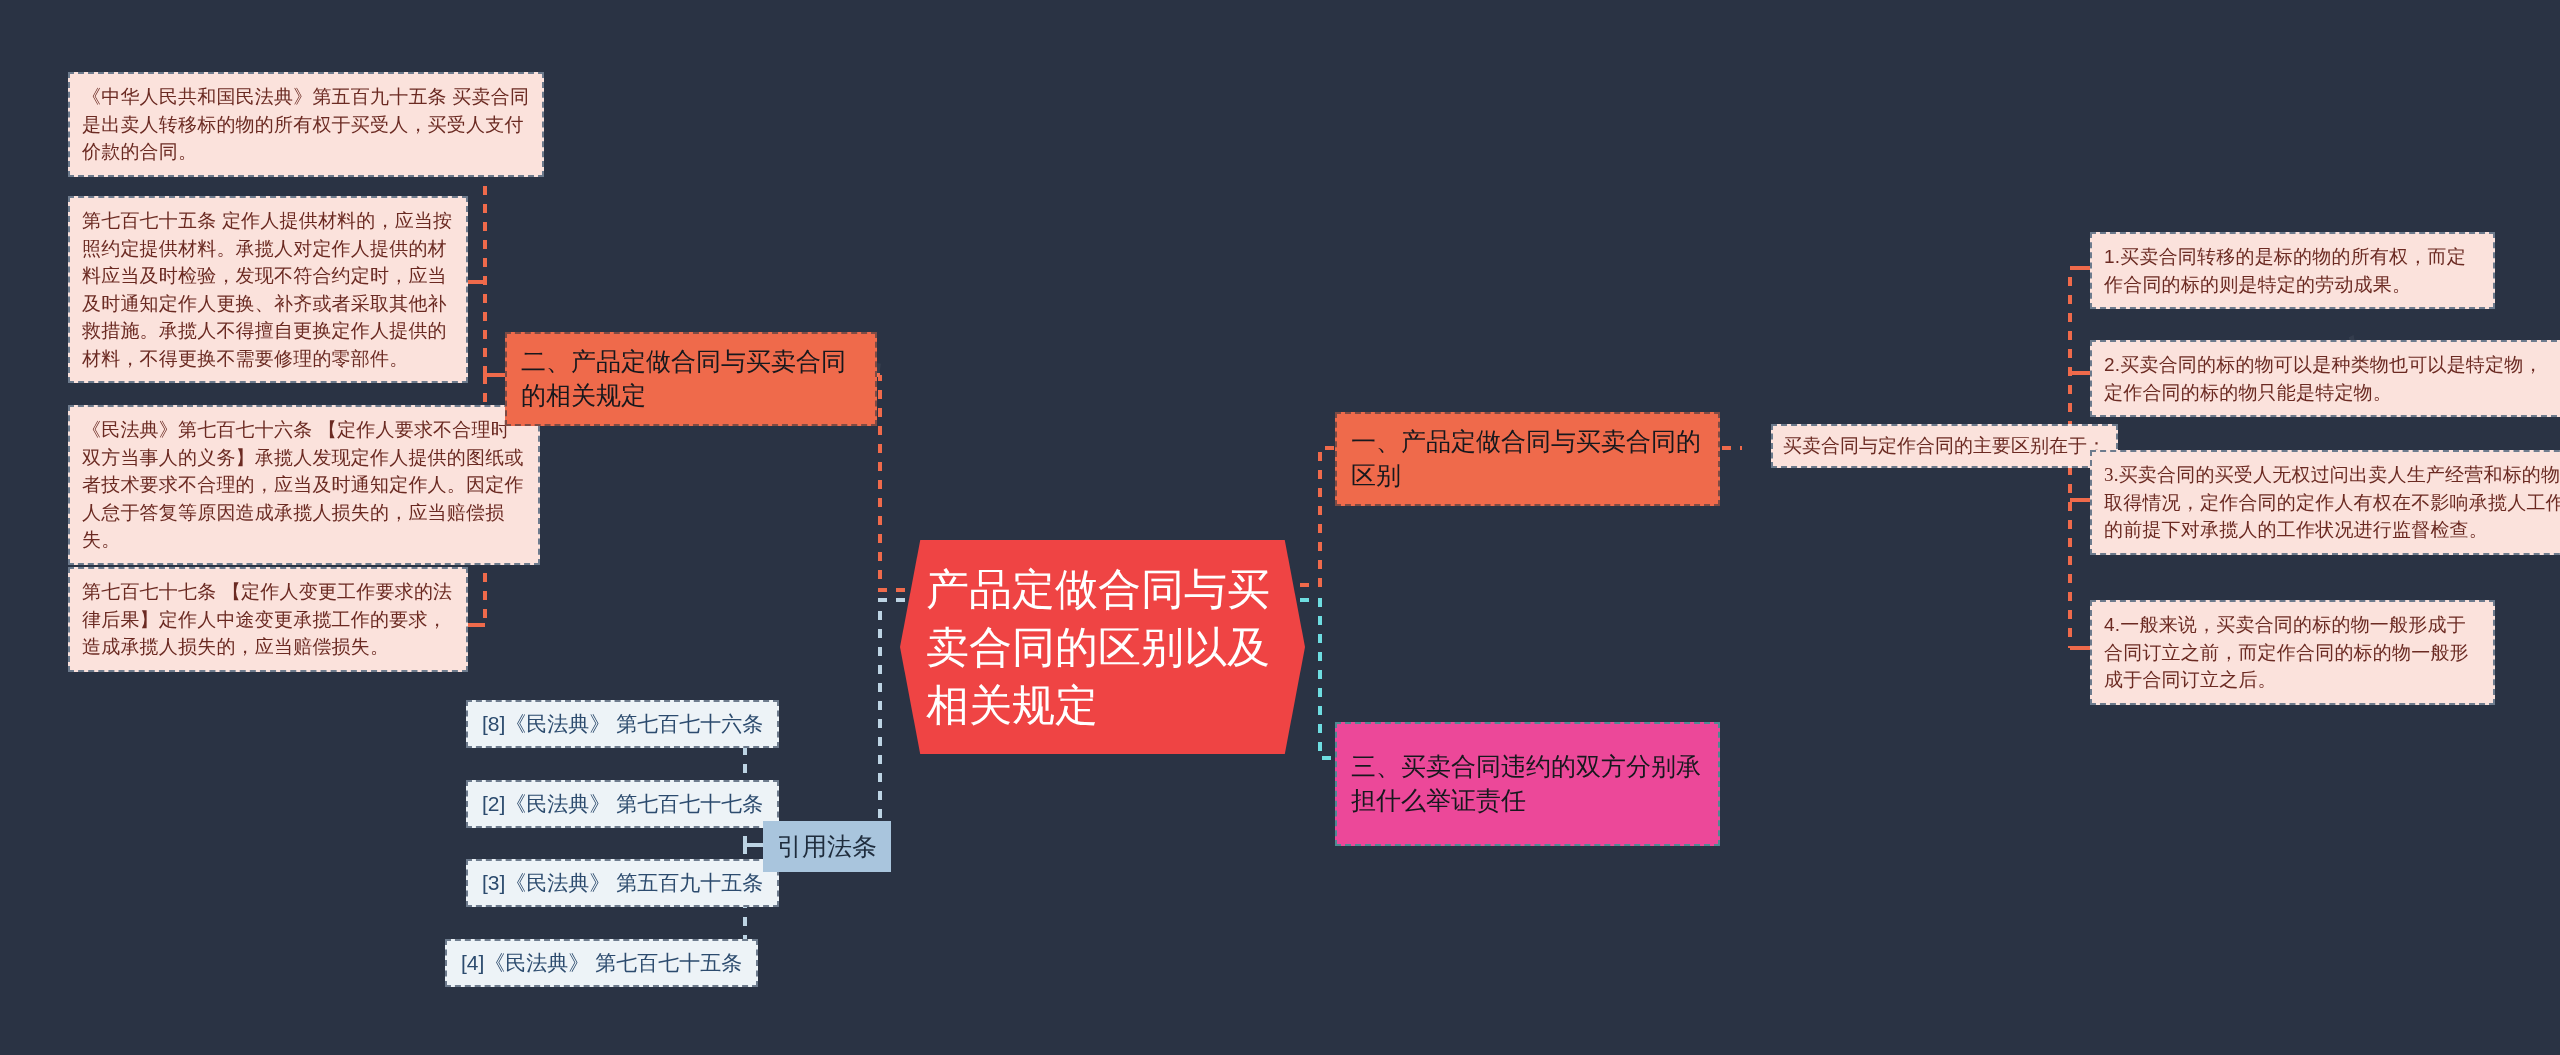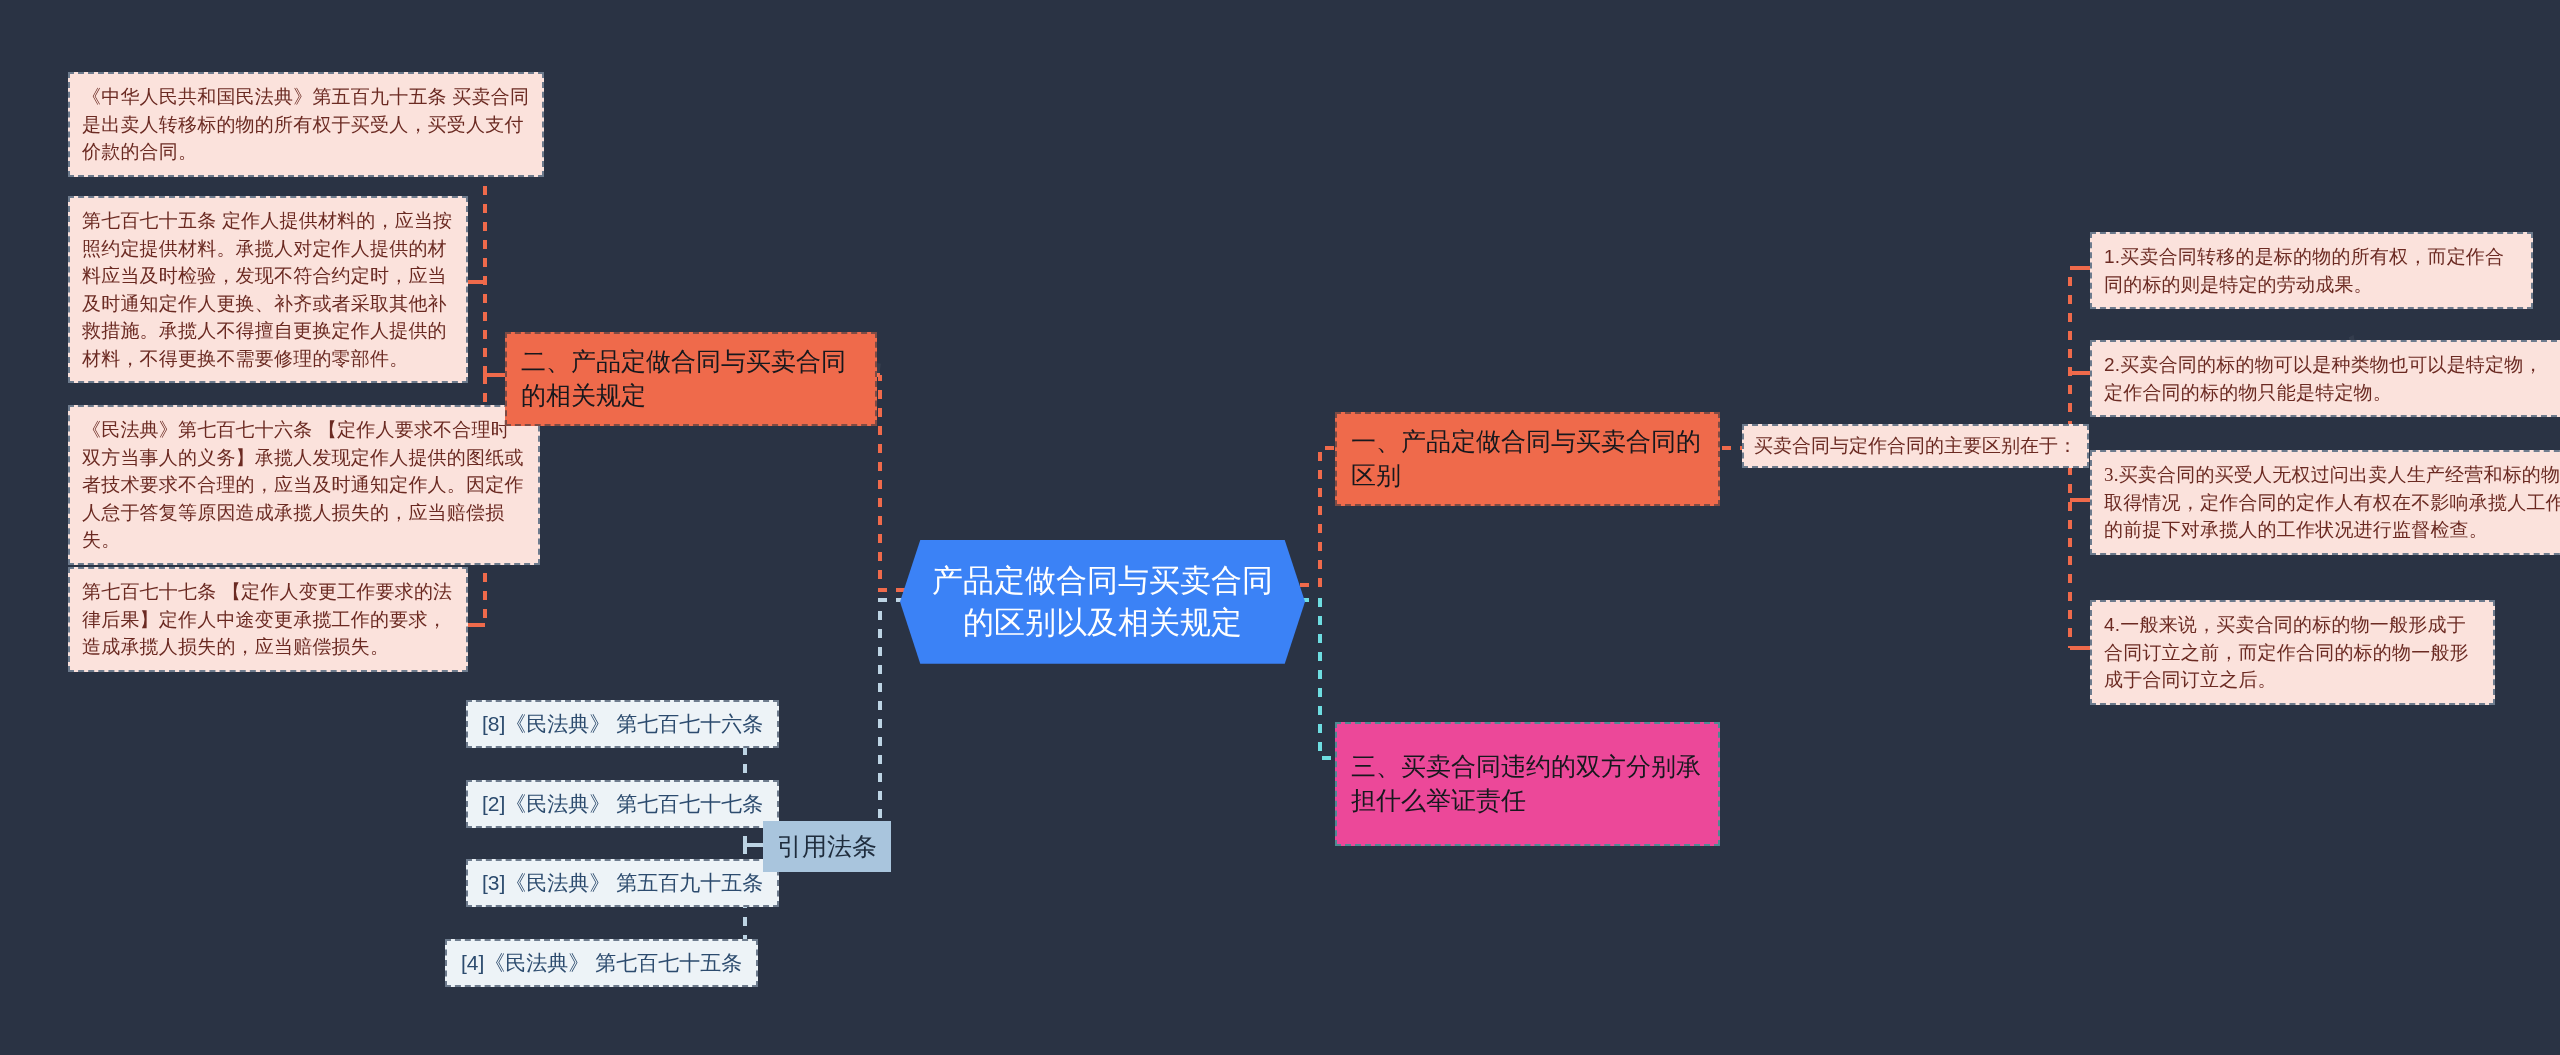--- a/index.html
+++ b/index.html
@@ -38,37 +38,38 @@
   .teal-node{
     background:#ec4899;
     border:2px dashed #4e8b92;
     color:#16181d;
     font-size:25px;
     line-height:1.35;
     padding:26px 14px;
   }
   
   .center-node{
-    background:#3b82f6;
+    background:#ef4444;
     color:#ffffff;
-    font-size:31px;
+    font-size:43px;
     line-height:1.35;
-    text-align:center;
+    text-align:left;
     padding:20px 26px;
     clip-path:polygon(5% 0,95% 0,100% 50%,95% 100%,5% 100%,0 50%);
     -webkit-clip-path:polygon(5% 0,95% 0,100% 50%,95% 100%,5% 100%,0 50%);
   }
   
   .small-label{
     background:#fbe2dc;
     border:2px dashed #6d7b8d;
     color:#6b2a22;
     font-size:19px;
     padding:7px 10px;
     white-space:nowrap;
+    margin-left:29px;
   }
   
   .cite-box{
     background:#edf3f7;
     border:2px dashed #6d7b8d;
     color:#2c4b6e;
     font-size:21px;
     padding:8px 14px;
     white-space:nowrap;
   }
@@ -154,19 +155,19 @@
 <div class="node cite-box" style="left:445px;top:939px;">[4]《民法典》 第七百七十五条</div>
 
 <div class="node cite-label" style="left:763px;top:821px;">引用法条</div>
 
 <div class="node orange-node" style="left:1335px;top:412px;width:385px;">一、产品定做合同与买卖合同的区别</div>
 
 <div class="node teal-node" style="left:1335px;top:722px;width:385px;">三、买卖合同违约的双方分别承担什么举证责任</div>
 
 <div class="node small-label" style="left:1742px;top:424px;">买卖合同与定作合同的主要区别在于：</div>
 
-<div class="node law-box" style="left:2090px;top:232px;width:443px;">1.买卖合同转移的是标的物的所有权，而定作合同的标的则是特定的劳动成果。</div>
+<div class="node law-box" style="left:2090px;top:232px;width:405px;">1.买卖合同转移的是标的物的所有权，而定作合同的标的则是特定的劳动成果。</div>
 
 <div class="node law-box" style="left:2090px;top:340px;width:477px;">2.买卖合同的标的物可以是种类物也可以是特定物，定作合同的标的物只能是特定物。</div>
 
 <div class="node law-box" style="left:2090px;top:450px;width:490px;font-family:Liberation Serif, serif;">3.买卖合同的买受人无权过问出卖人生产经营和标的物取得情况，定作合同的定作人有权在不影响承揽人工作的前提下对承揽人的工作状况进行监督检查。</div>
 
 <div class="node law-box" style="left:2090px;top:600px;width:405px;">4.一般来说，买卖合同的标的物一般形成于合同订立之前，而定作合同的标的物一般形成于合同订立之后。</div>
 
 </body></html>

